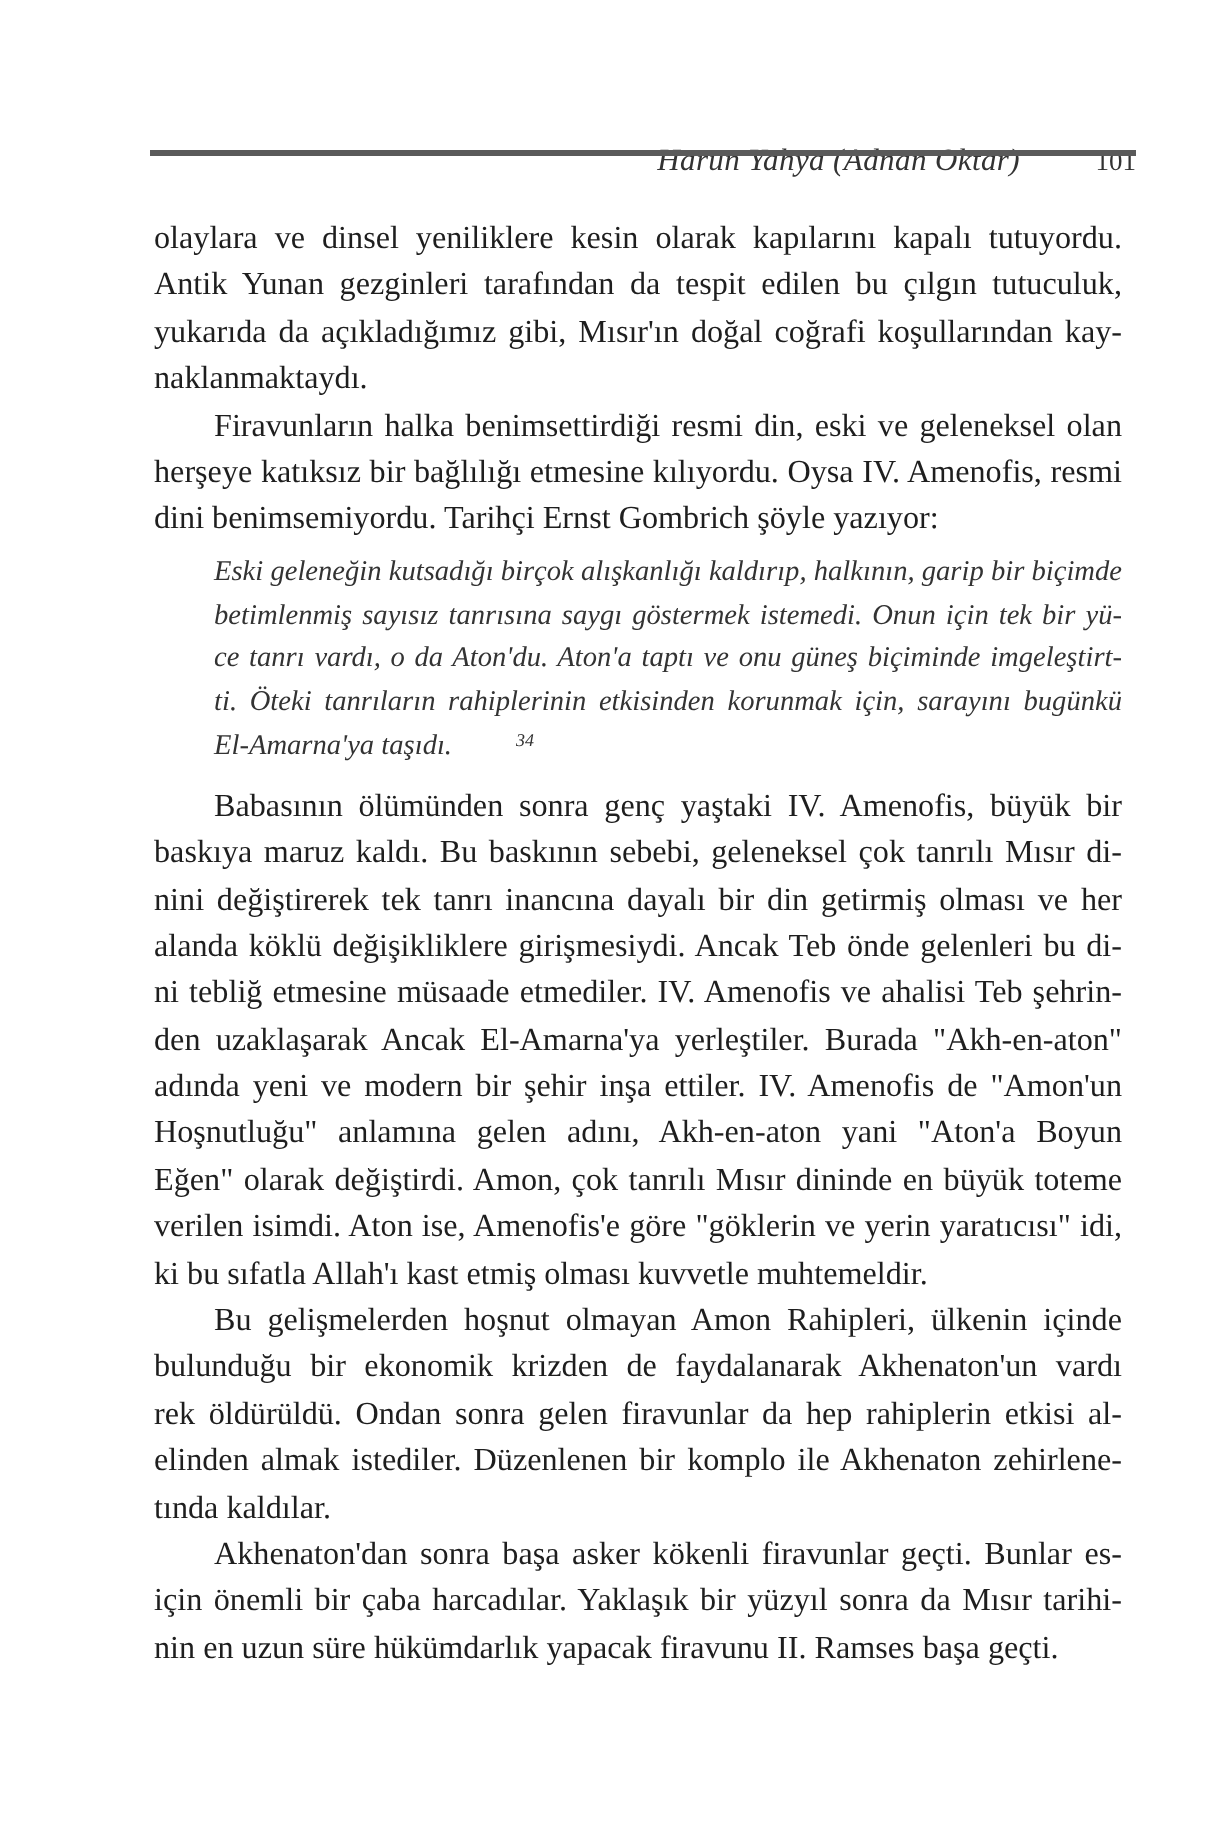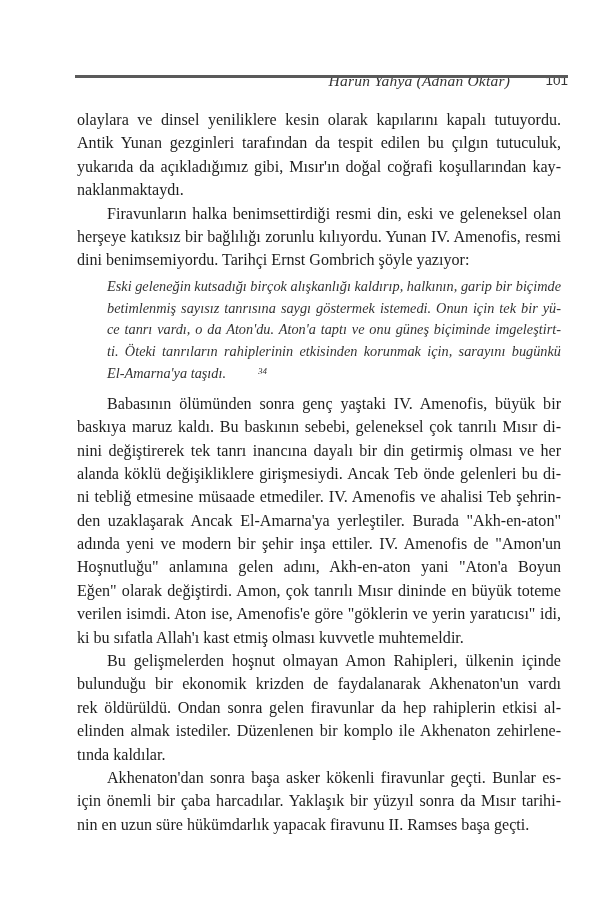--- a/index.html
+++ b/index.html
@@ -1,21 +1,21 @@
 <!DOCTYPE html>
 <html><head>
 <meta charset="utf-8">
 <style>
   html, body { margin:0; padding:0; background:#ffffff; }
   body { width:616px; height:912px; position:relative; overflow:hidden;
          font-family:"DejaVu Serif","Liberation Serif",serif; color:#1e1e1e; }
   .header { position:absolute; left:75px; top:46px; width:493px; height:24px;margin-top:24px; }
   .header-author { position:absolute; right:58px; top:2px; font-family:"Liberation Serif",serif;
                    font-style:italic; font-size:15.5px; color:#333; letter-spacing:0.2px; }
-  .header-page { position:absolute; right:0; top:3px; font-family:Liberation Sans, sans-serif;
+  .header-page { position:absolute; right:0; top:3px; font-family:Liberation Serif, serif;
                  font-size:13.5px; color:#333; }
   .rule { position:absolute; left:75px; top:75px; width:493px; height:3px; background:#5a5a5a; }
   .body { position:absolute; left:77px; top:108px; width:484px; }
   .p { margin:0; font-family:"Liberation Serif",serif; font-size:16.1px; line-height:23.4px;
        text-align:justify; text-align-last:left; }
   .line { display:block; text-align:justify; text-align-last:justify; white-space:nowrap; height:23.4px; }
   .line.last { text-align-last:left; }
   .quote { margin:4px 0 7px 30px; font-family:Liberation Serif, serif; font-style:italic;
            font-size:14.3px; line-height:21.8px; color:#333; }
   .quote .line { height:21.8px; }
@@ -34,21 +34,21 @@
 <div class="body">
   <div id="pre">
       <div class="p">
         <span class="line">olaylara ve dinsel yeniliklere kesin olarak kapılarını kapalı tutuyordu.</span>
         <span class="line">Antik Yunan gezginleri tarafından da tespit edilen bu çılgın tutuculuk,</span>
         <span class="line">yukarıda da açıkladığımız gibi, Mısır'ın doğal coğrafi koşullarından kay-</span>
         <span class="line last">naklanmaktaydı.</span>
       </div>
       <div class="p">
         <span class="line indent">Firavunların halka benimsettirdiği resmi din, eski ve geleneksel olan</span>
-        <span class="line">herşeye katıksız bir bağlılığı zorunlu kılıyordu. Yunan IV. Amenofis, resmi</span>
+        <span class="line">herşeye katıksız bir bağlılığı etmesine kılıyordu. Oysa IV. Amenofis, resmi</span>
         <span class="line last">dini benimsemiyordu. Tarihçi Ernst Gombrich şöyle yazıyor:</span>
       </div>
     </div>
   <div class="quote" id="quote">
       <span class="line">Eski geleneğin kutsadığı birçok alışkanlığı kaldırıp, halkının, garip bir biçimde</span>
       <span class="line">betimlenmiş sayısız tanrısına saygı göstermek istemedi. Onun için tek bir yü-</span>
       <span class="line">ce tanrı vardı, o da Aton'du. Aton'a taptı ve onu güneş biçiminde imgeleştirt-</span>
       <span class="line">ti. Öteki tanrıların rahiplerinin etkisinden korunmak için, sarayını bugünkü</span>
       <span class="line last">El-Amarna'ya taşıdı.<sup>34</sup></span>
     </div>

